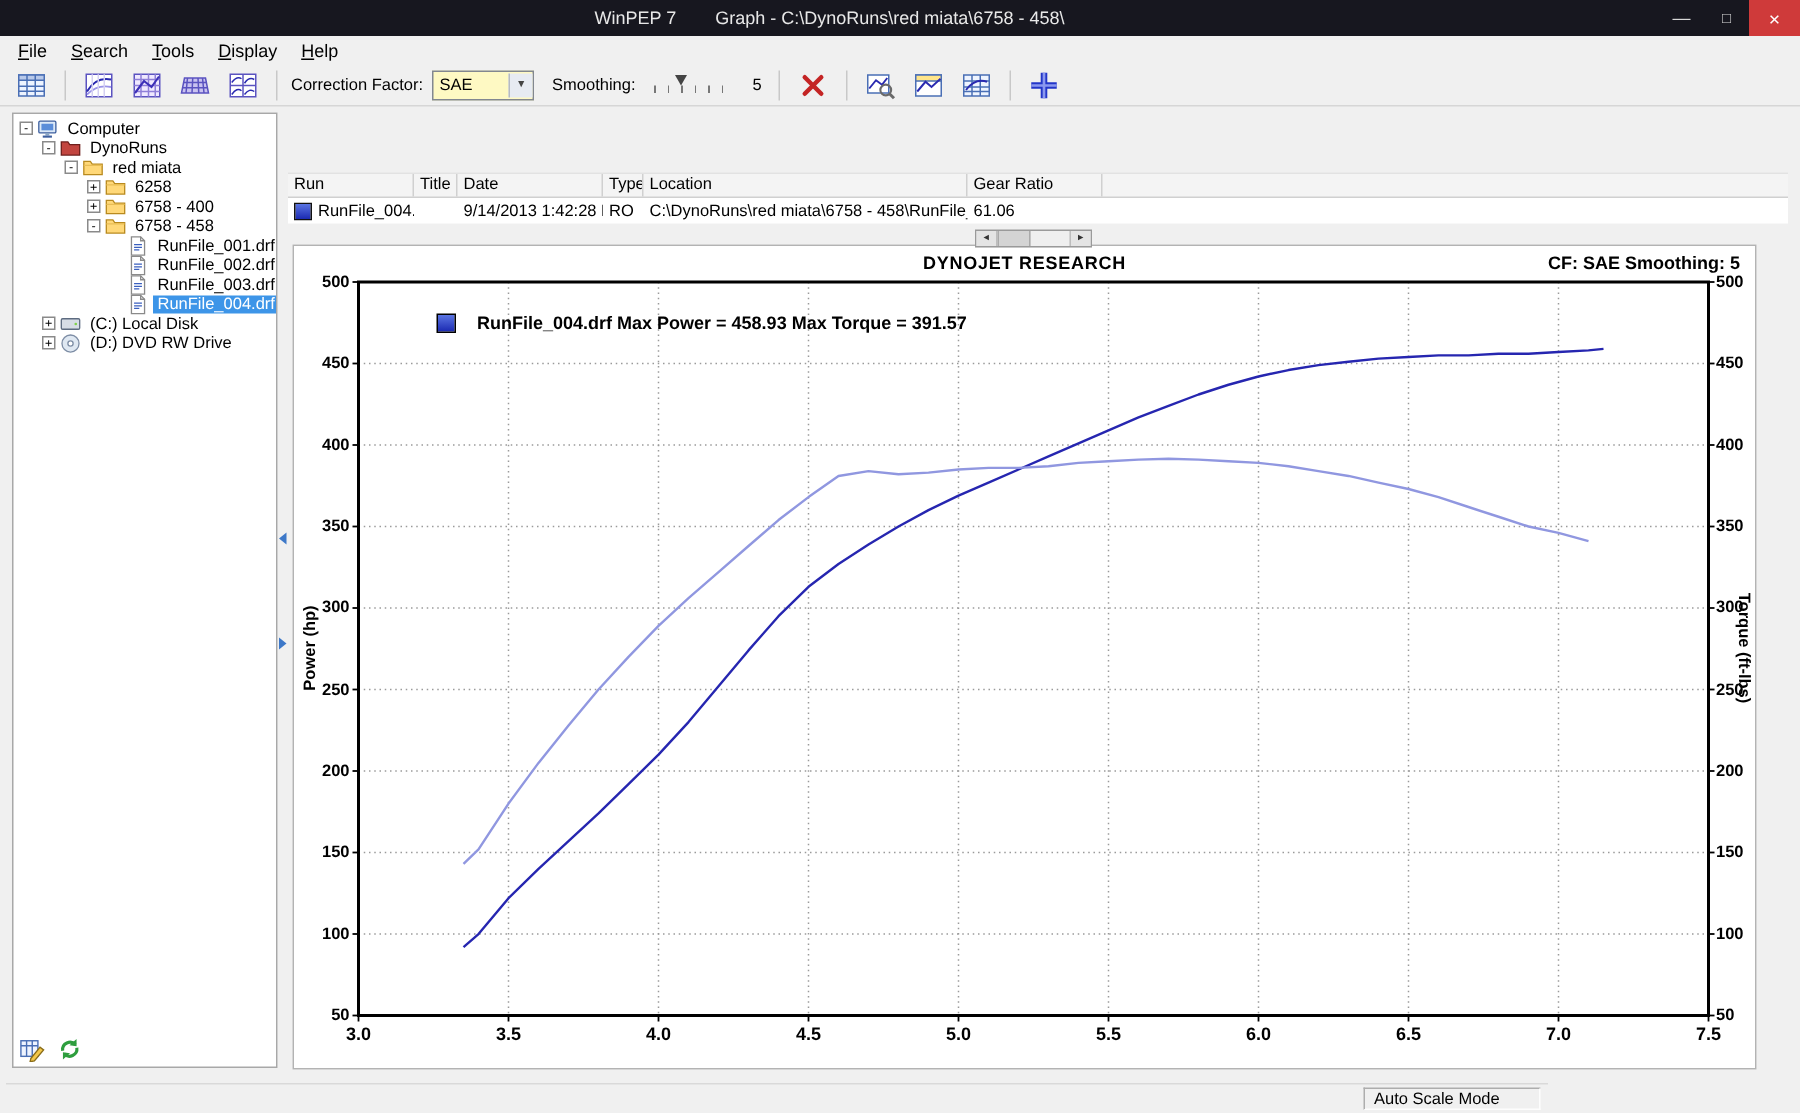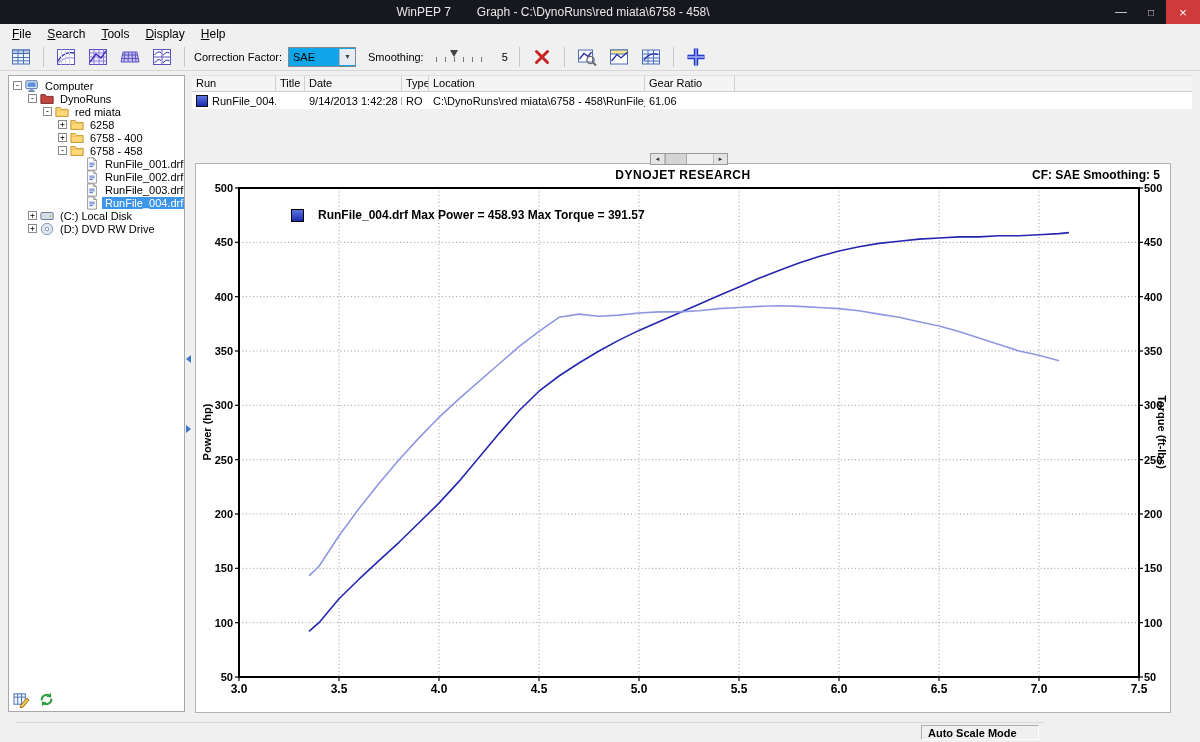--- a/index.html
+++ b/index.html
@@ -21,21 +21,21 @@
            display:flex;align-items:center;padding-left:4px;box-sizing:border-box;}
   .mitem{padding:1px 8px;font-size:12px;}
 
   
   #toolbar{position:absolute;left:0;top:43px;width:1200px;height:28px;background:#f0f0f0;
            border-bottom:1px solid #d6d6d6;display:flex;align-items:center;padding-left:6px;box-sizing:border-box;gap:2px;}
   .tbtn{width:28px;height:24px;display:flex;align-items:center;justify-content:center;border:1px solid transparent;}
   .tbi{width:20px;height:20px;display:block;}
   .tsep{width:1px;height:20px;background:#c8c8c8;margin:0 5px;}
   .tlabel{font-size:11px;margin:0 4px 0 2px;}
-  #cf-select{width:66px;height:18px;background:#0ea5e9;border:1px solid #828790;display:flex;align-items:center;font-size:11px;}
+  #cf-select{width:66px;height:18px;background:#fef9c3;border:1px solid #828790;display:flex;align-items:center;font-size:11px;}
   #cf-select .val{flex:1;padding-left:4px;}
   #cf-select .arr{width:15px;height:16px;background:#e7ebf2;border-left:1px solid #b5bac3;display:flex;align-items:center;justify-content:center;font-size:7px;color:#444;}
   #smooth-slider{width:58px;height:14px;position:relative;margin:0 4px;}
   #smooth-slider .ticks{position:absolute;left:2px;right:2px;bottom:2px;height:5px;
       background:repeating-linear-gradient(90deg,#777 0 1px,transparent 1px 9px);}
   #smooth-slider .thumb{position:absolute;left:16px;top:0;width:0;height:0;
       border-left:4px solid transparent;border-right:4px solid transparent;border-top:7px solid #444;}
   #smooth-value{font-size:11px;margin:0 4px;}
 
   
@@ -54,21 +54,21 @@
   .pti{width:17px;height:17px;display:block;}
 
   
   #splitter{position:absolute;left:185px;top:75px;width:7px;height:637px;}
   .sp-arrow{position:absolute;left:1px;width:0;height:0;border-top:4px solid transparent;border-bottom:4px solid transparent;}
   .sp-left{top:280px;border-right:5px solid #3d78c8;}
   .sp-right{top:350px;border-left:5px solid #3d78c8;}
 
   
   #run-table{position:absolute;left:192px;top:75px;width:1000px;}
-  #run-table-header{display:flex;height:15px;background:#f4f4f4;border-bottom:1px solid #d0d0d0;border-top:1px solid #e2e2e2;}
+  #run-table-header{display:flex;height:15px;background:#f4f4f4;border-bottom:1px solid #d0d0d0;border-top:1px solid #e2e2e2;margin-top:40px;}
   .hcell{font-size:11px;padding:0 4px;border-right:1px solid #d0d0d0;box-sizing:border-box;line-height:15px;
          overflow:hidden;white-space:nowrap;}
   #run-table-rows .rrow{display:flex;height:17px;background:#fff;align-items:center;}
   .rcell{font-size:11px;padding:0 4px;box-sizing:border-box;white-space:nowrap;overflow:hidden;display:flex;align-items:center;gap:4px;}
   .runsq{width:10px;height:10px;background:linear-gradient(#5a74e2,#1b2ab2);border:1px solid #111;flex:0 0 auto;}
 
   
   #mini-scroll{position:absolute;left:650px;top:153px;width:78px;height:12px;display:flex;
                border:1px solid #9a9a9a;background:#efefef;box-sizing:border-box;z-index:6;}
   .ms-btn{width:13px;display:flex;align-items:center;justify-content:center;font-size:6px;color:#333;
@@ -87,22 +87,22 @@
   .yl-left{position:absolute;left:11px;top:268px;transform:translate(-50%,-50%) rotate(-90deg);
            font-weight:bold;font-size:11px;white-space:nowrap;}
   .yl-right{position:absolute;left:966px;top:268px;transform:translate(-50%,-50%) rotate(90deg);
             font-weight:bold;font-size:11px;white-space:nowrap;}
   .xl{position:absolute;left:43px;width:900px;top:534px;text-align:center;font-weight:bold;font-size:11px;}
   .ytick-l{position:absolute;left:0;width:37px;text-align:right;font-weight:bold;font-size:11px;line-height:12px;}
   .ytick-r{position:absolute;left:948px;width:26px;text-align:left;font-weight:bold;font-size:11px;line-height:12px;}
   .xtick{position:absolute;width:30px;text-align:center;font-weight:bold;font-size:12px;line-height:12px;}
 
   
-  #statusbar{position:absolute;left:16px;top:722px;width:1028px;height:20px;background:#f0f0f0;
-             border-top:1px solid #d9d9d9;box-sizing:border-box;font-weight:bold;}
+  #statusbar{position:absolute;left:4px;top:722px;width:1028px;height:20px;background:#f0f0f0;
+             border-top:1px solid #d9d9d9;box-sizing:border-box;}
   #status-right{position:absolute;right:5px;top:2px;width:118px;height:15px;line-height:15px;font-size:11px;
                 padding:0 6px;box-sizing:border-box;
                 border:1px solid;border-color:#adadad #fdfdfd #fdfdfd #adadad;}
 </style>
 </head>
 <body>
 
 <div id="titlebar">
   <div id="title-text">
     <span class="app">WinPEP 7</span><span>Graph - C:\DynoRuns\red miata\6758 - 458\</span>

